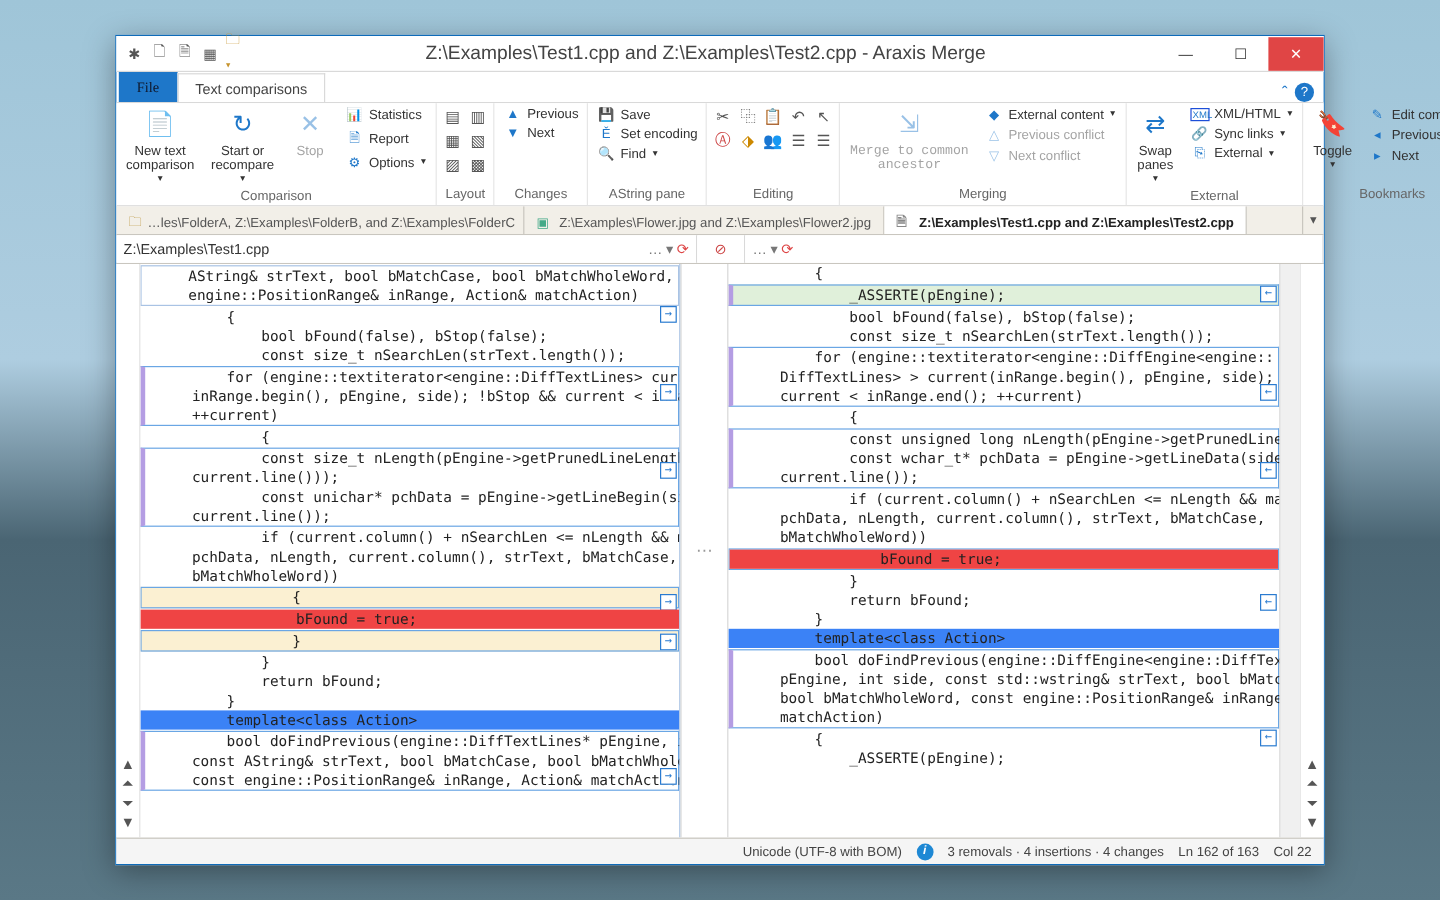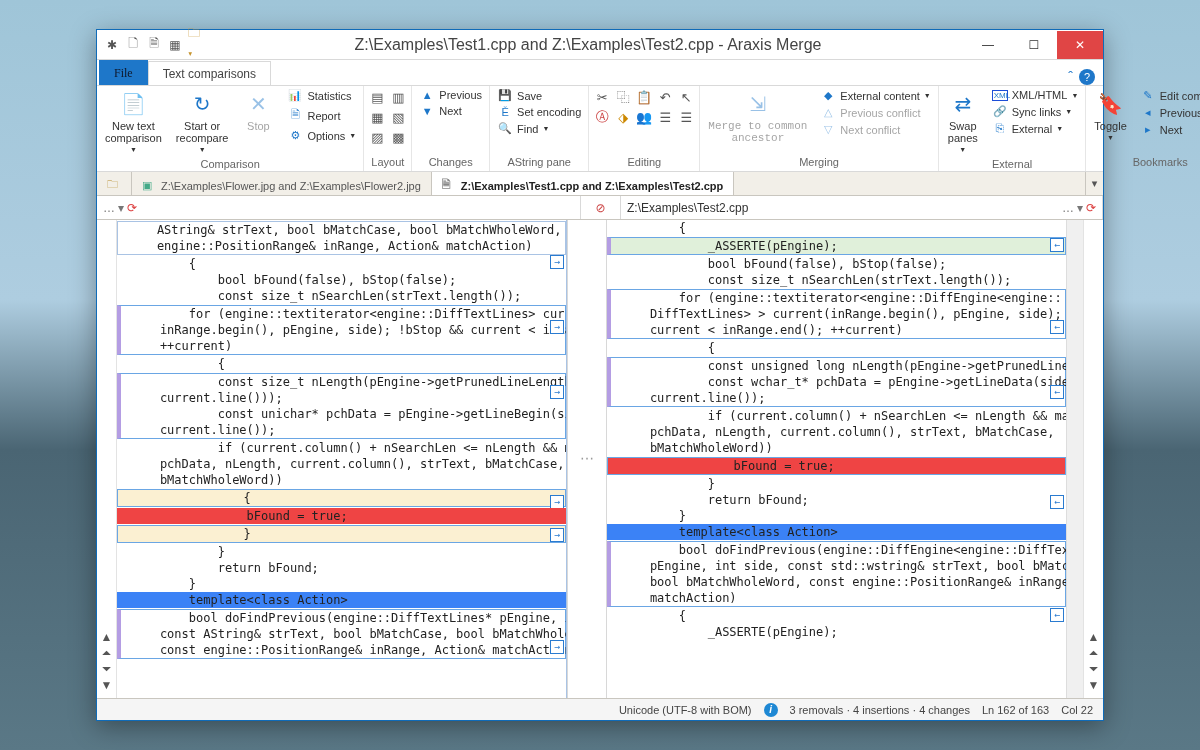--- a/index.html
+++ b/index.html
@@ -317,46 +317,47 @@
             </div>
         </div>
       </div>
       <div class="label">Bookmarks</div>
     </div>
   </div>
 
   <div class="doctabs">
     <div class="doctab">
         <span class="ico">🗀</span>
+        <span>…les\FolderA, Z:\Examples\FolderB, and Z:\Examples\FolderC</span>
       </div>
     <div class="doctab">
         <span class="ico" style="color:#4a8;">▣</span>
         <span>Z:\Examples\Flower.jpg and Z:\Examples\Flower2.jpg</span>
       </div>
     <div class="doctab active">
         <span class="ico" style="color:#888;">🗎</span>
         <span>Z:\Examples\Test1.cpp and Z:\Examples\Test2.cpp</span>
       </div>
     <div class="spacer"></div>
     <div class="drop">▾</div>
   </div>
 
   <div class="paneheads">
     <div class="phead left">
+      <span class="name">Z:\Examples\Test1.cpp</span>
       <span class="ph-icons">
         <span>…</span>
         <span>▾</span>
         <span style="color:#d44;">⟳</span>
       </span>
     </div>
     <div class="phead mid">
       <span>⊘</span>
     </div>
     <div class="phead right">
-      <span class="name">Z:\Examples\Test2.cpp</span>
       <span class="ph-icons">
         <span>…</span>
         <span>▾</span>
         <span style="color:#d44;">⟳</span>
       </span>
     </div>
   </div>
 
   <div class="diff">
     <div class="lgutter">

